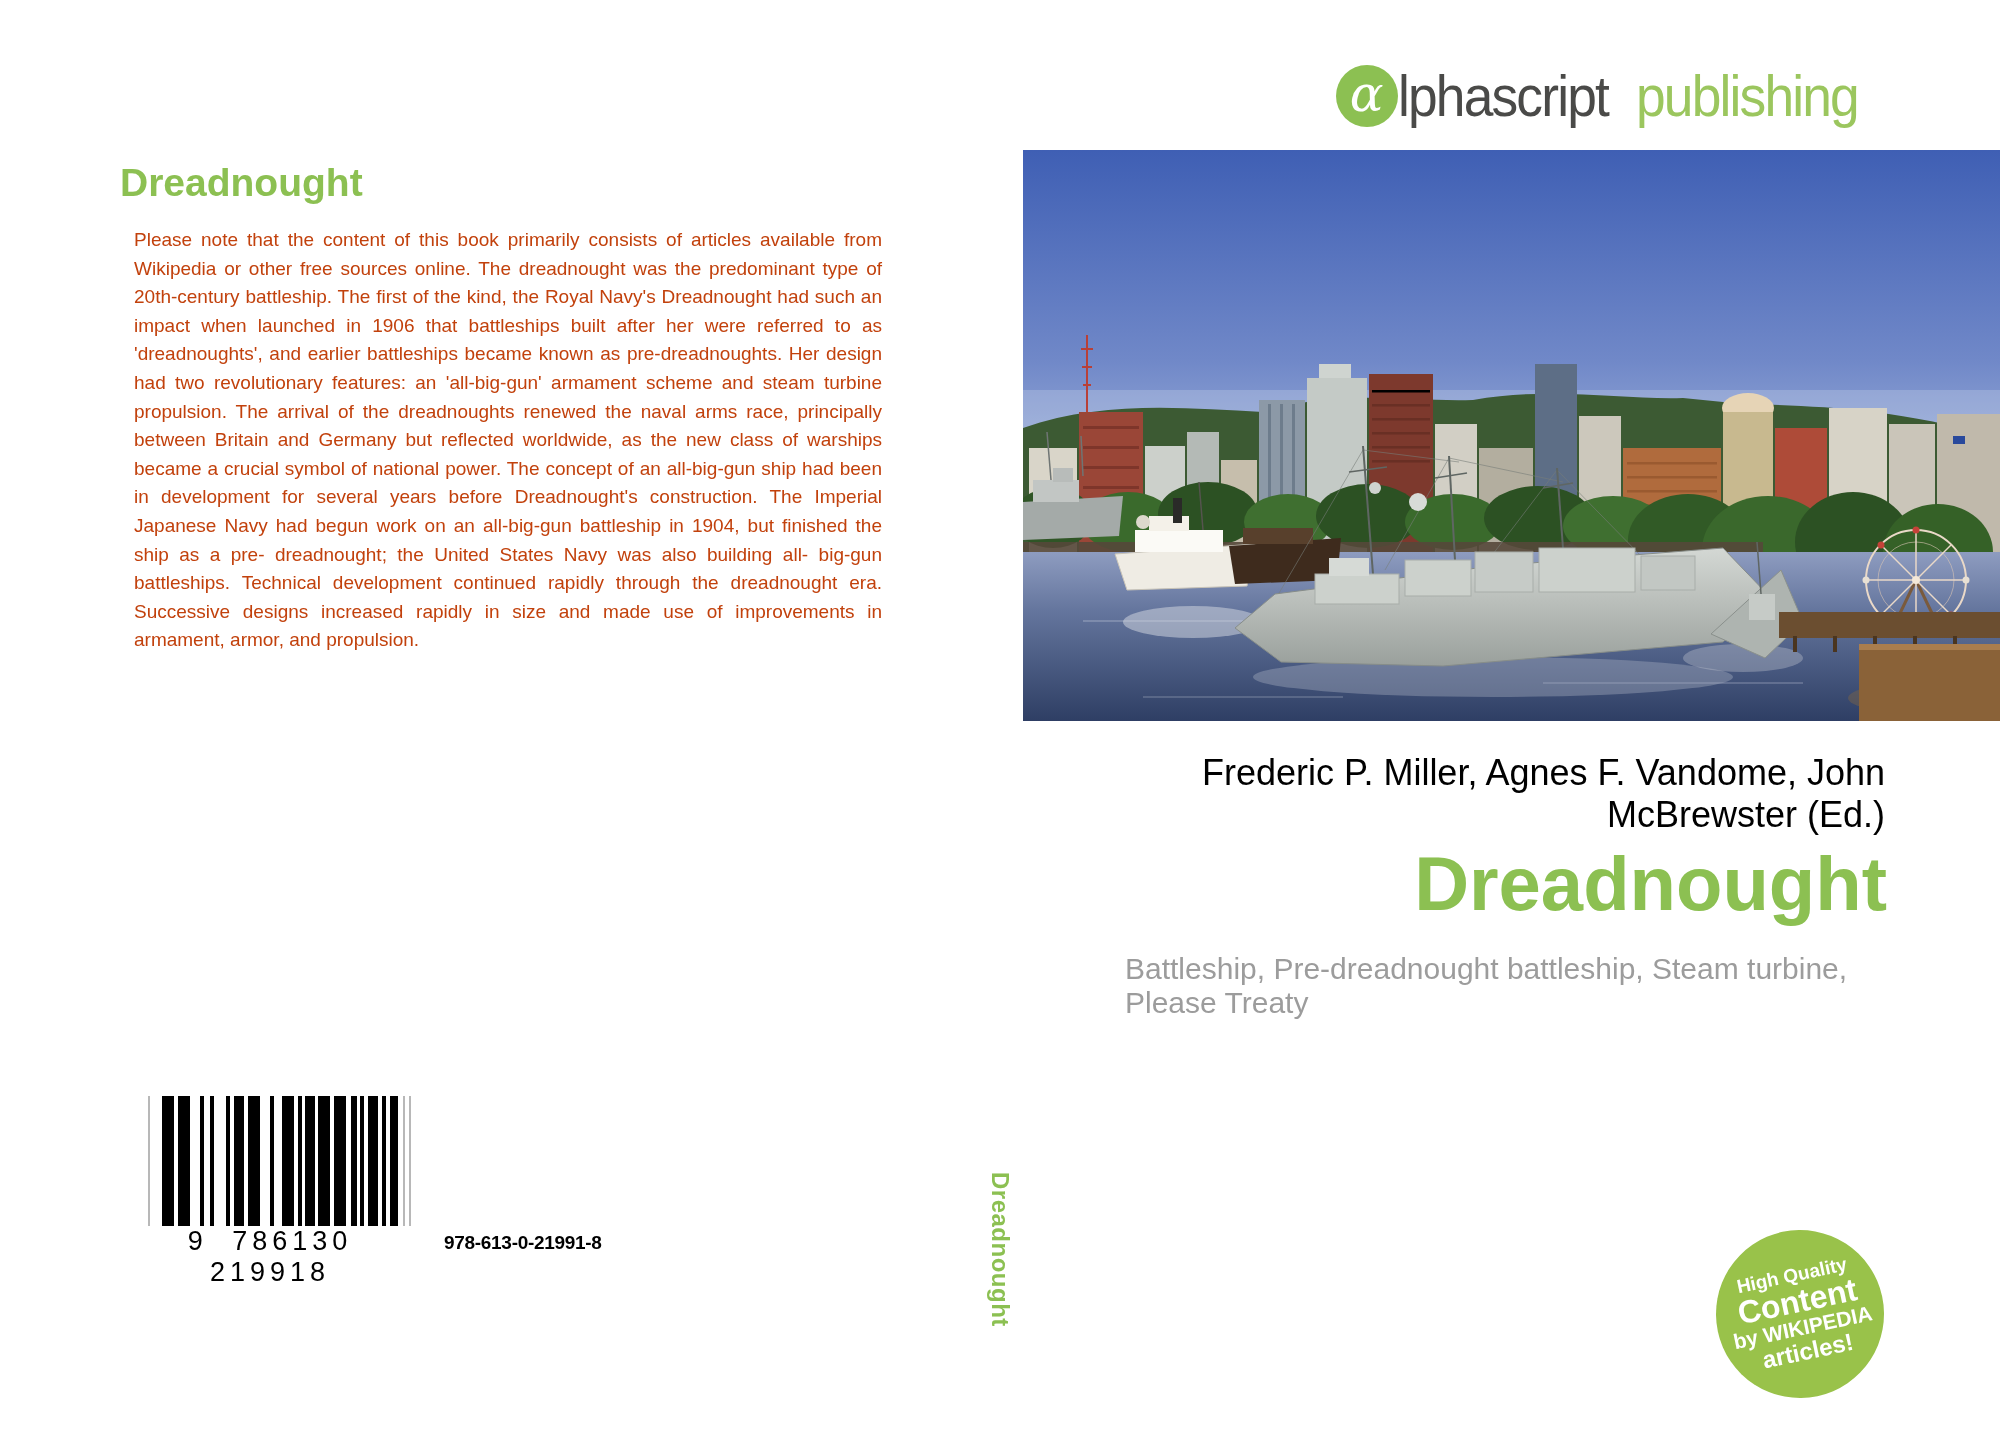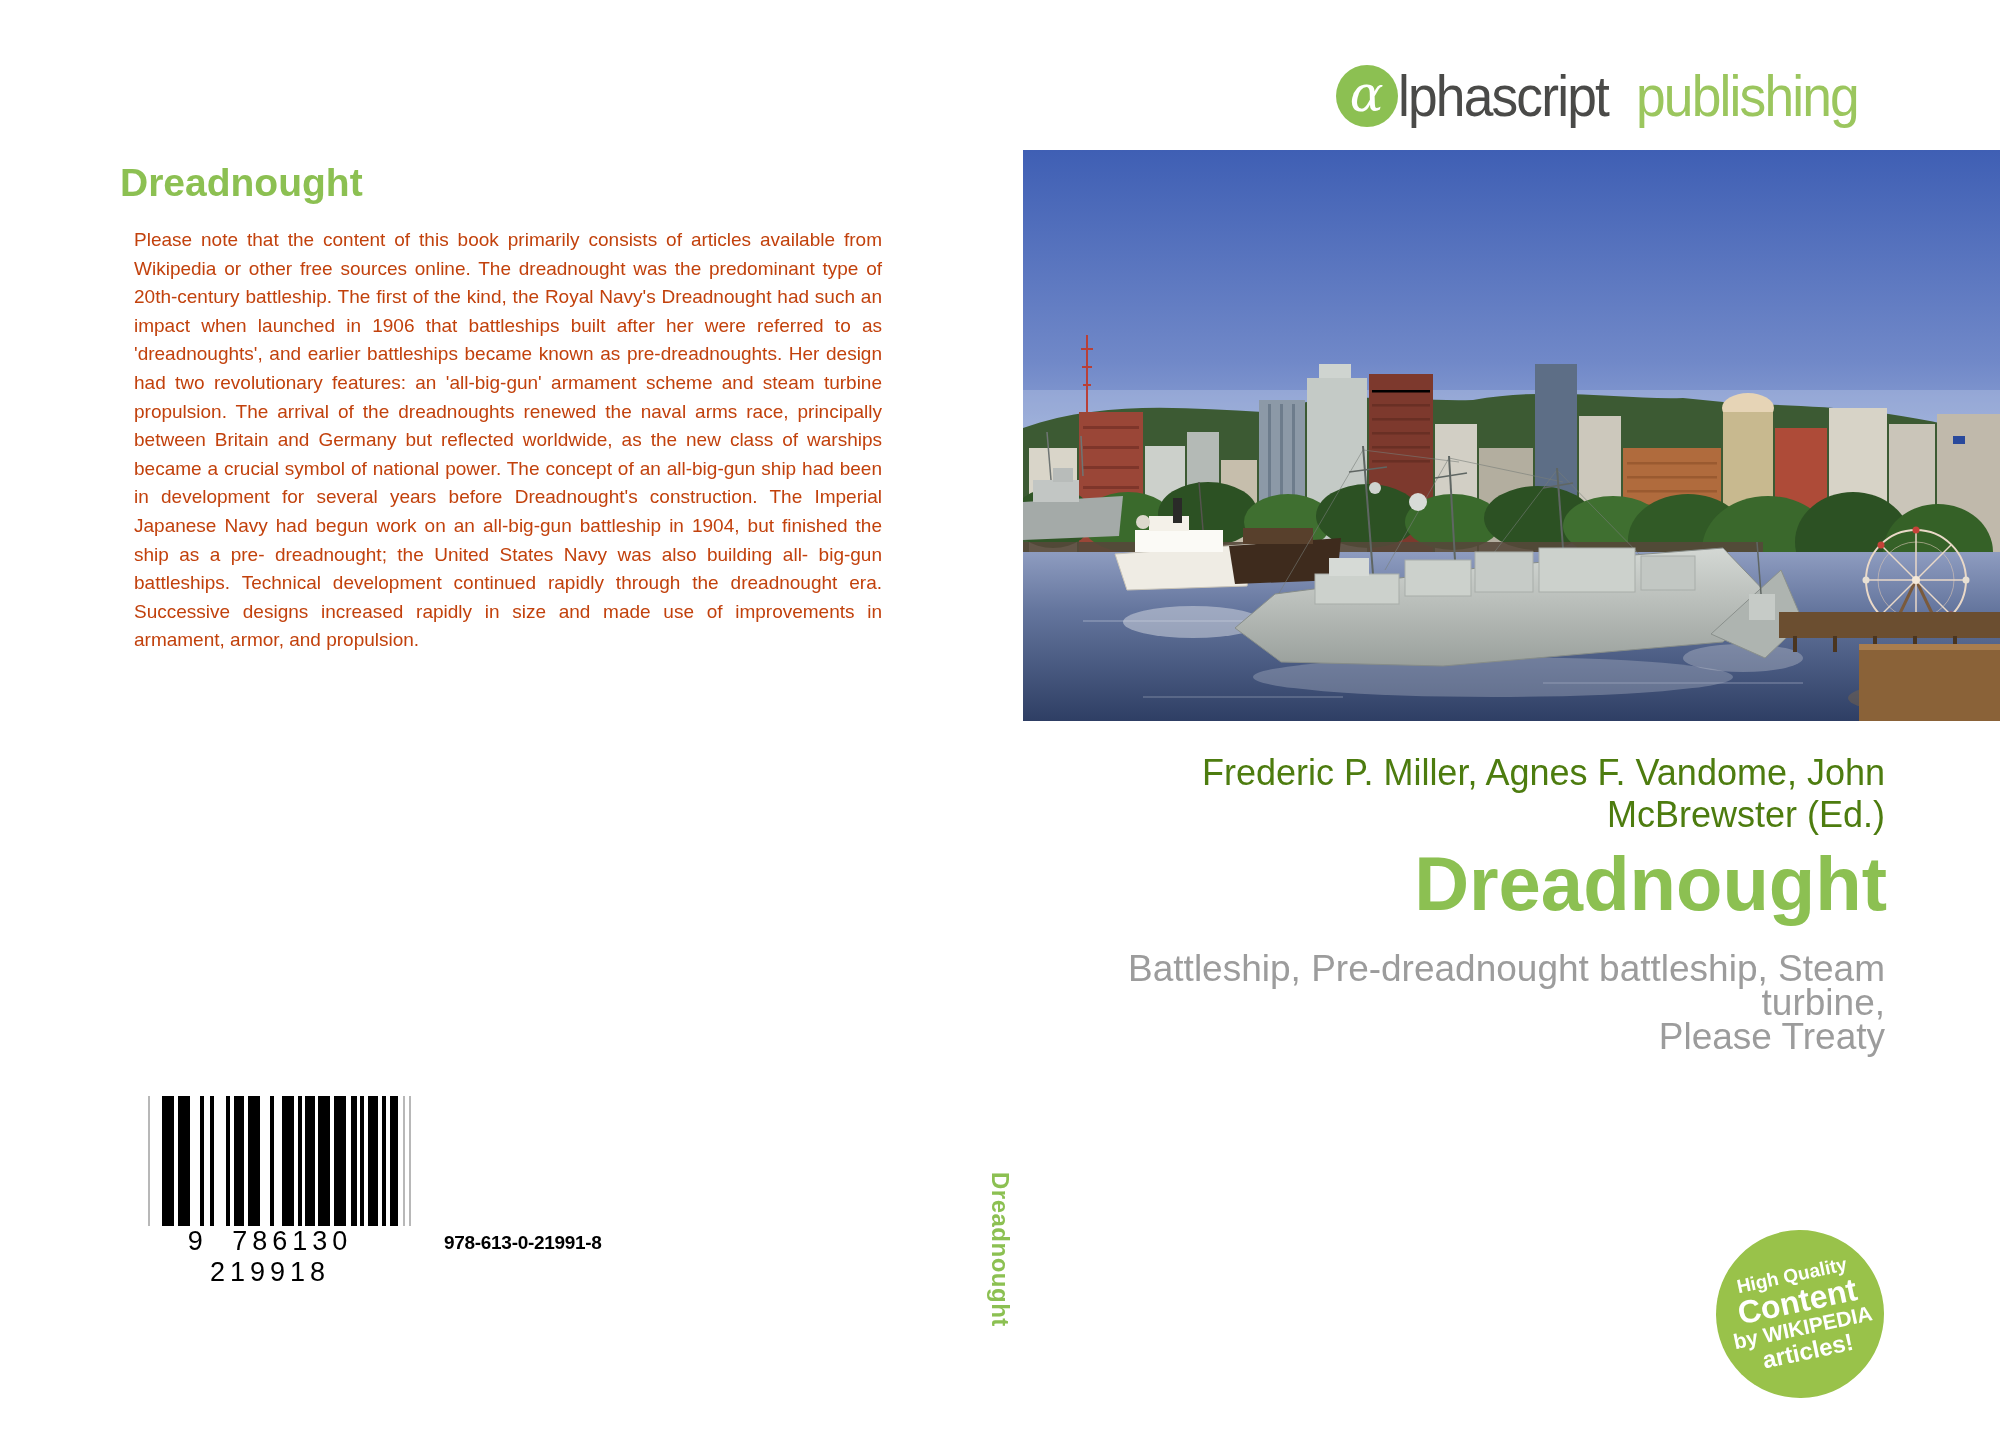--- a/index.html
+++ b/index.html
@@ -57,29 +57,29 @@
   .logo-suffix{
     font-size:58px;letter-spacing:-2px;color:#9bc65e;
     transform:scaleX(.92);transform-origin:left center;margin-left:10px;
   }
   .photo{
     position:absolute;left:1023px;top:150px;width:977px;height:571px;
     display:block;
   }
   .authors{
     position:absolute;right:115px;top:752px;width:760px;
-    font-size:36px;line-height:42px;color:#4d7c0f;text-align:right;
+    font-size:36px;line-height:42px;color:#000000;text-align:right;
   }
   .front-title{
     position:absolute;right:113px;top:846px;width:800px;
     font-size:76px;font-weight:bold;color:#8cc052;text-align:right;line-height:1;
   }
   .subtitle{
     position:absolute;right:115px;top:952px;width:760px;
-    font-size:37px;line-height:34px;color:#9c9c9c;text-align:right;
+    font-size:30px;line-height:34px;color:#9c9c9c;
   }
   .badge{
     position:absolute;left:1716px;top:1230px;width:168px;height:168px;
     border-radius:50%;background:#99c24a;
     display:flex;flex-direction:column;align-items:center;justify-content:center;
     transform:rotate(-12deg);color:#ffffff;text-align:center;
   }
   .badge .b1{font-size:19px;font-weight:bold;line-height:20px;}
   .badge .b2{font-size:32px;font-weight:bold;line-height:32px;}
   .badge .b3{font-size:21px;font-weight:bold;line-height:22px;}

